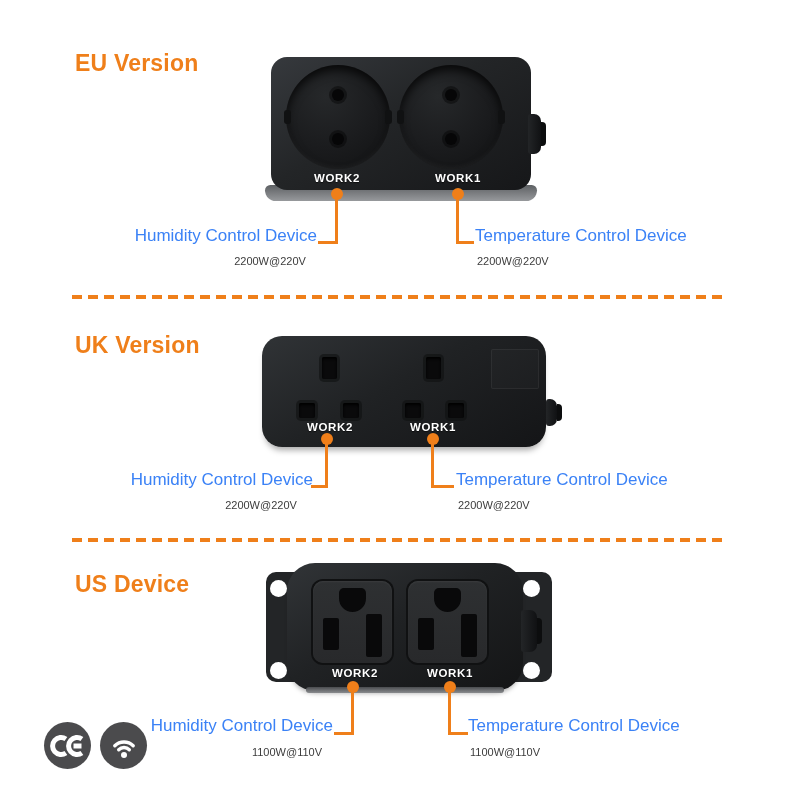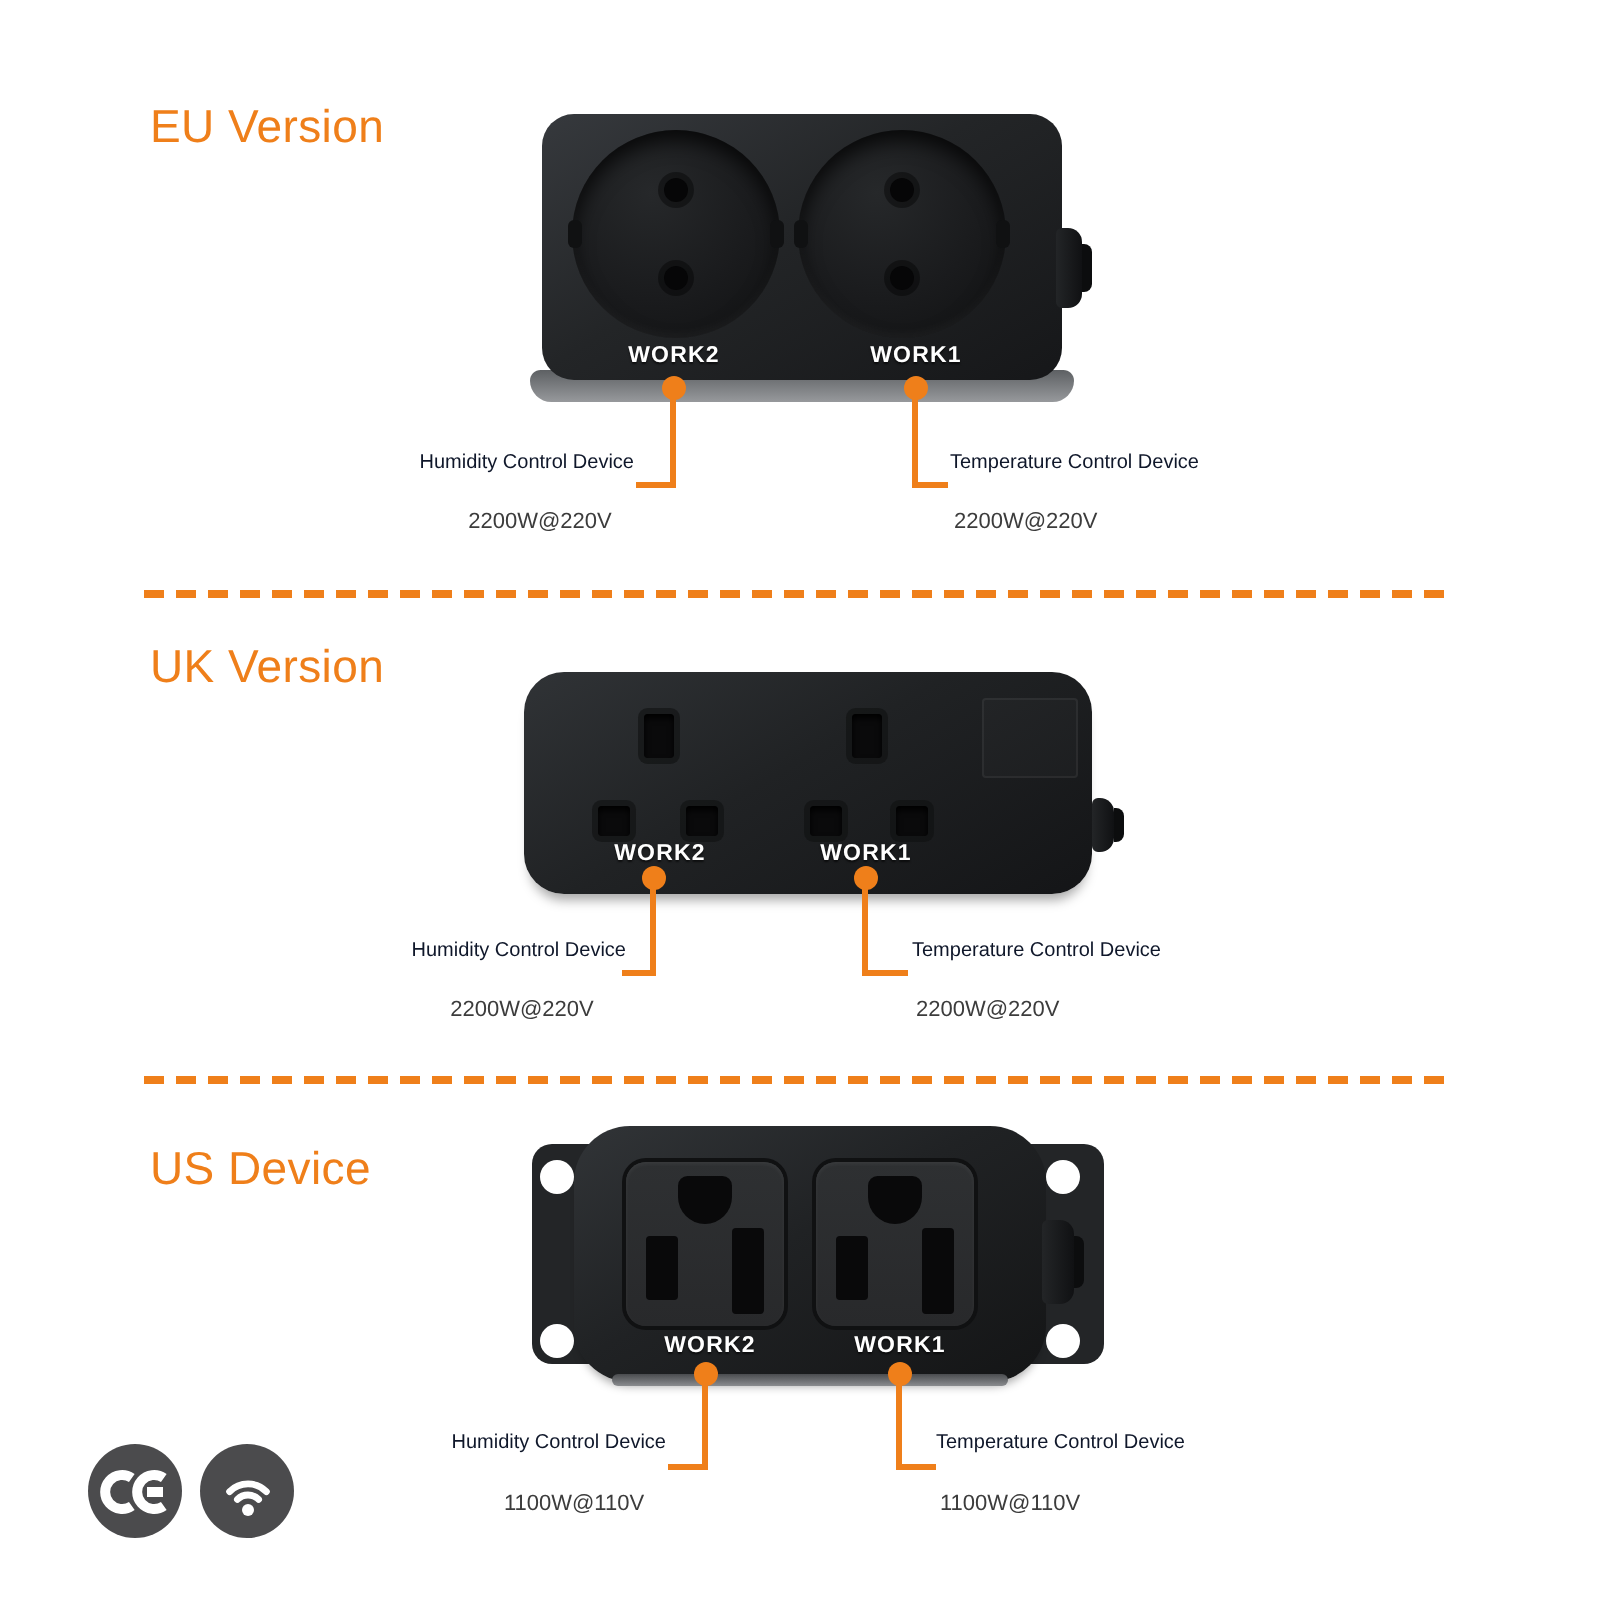--- a/index.html
+++ b/index.html
@@ -1,21 +1,21 @@
 <!DOCTYPE html>
 <html><head>
 <meta charset="utf-8">
 <style>
   html,body{margin:0;padding:0;background:#fff;}
   .canvas{position:relative;width:800px;height:800px;background:#ffffff;overflow:hidden;
           font-family:"Liberation Sans", sans-serif;}
 
   
-  .section-title{position:absolute;font-size:23px;font-weight:normal;color:#EF7F1A;letter-spacing:.2px;}
-  .ann-label{position:absolute;font-size:10px;color:#0f172a;white-space:nowrap;}
+  .section-title{position:absolute;font-size:23px;font-weight:bold;color:#EF7F1A;letter-spacing:.2px;}
+  .ann-label{position:absolute;font-size:17px;color:#3b82f6;white-space:nowrap;}
   .ann-power{position:absolute;font-size:11px;color:#3c3c3c;white-space:nowrap;}
   .dot{position:absolute;width:12px;height:12px;border-radius:50%;background:#EF7F1A;}
   .vline{position:absolute;width:3px;background:#EF7F1A;}
   .hline{position:absolute;height:3px;background:#EF7F1A;}
   .dash-sep{position:absolute;left:72px;width:656px;height:4px;
             background:repeating-linear-gradient(90deg,#EF7F1A 0 10px,transparent 10px 16px);}
   .work-label{position:absolute;color:#fff;font-size:11.5px;font-weight:bold;letter-spacing:.6px;
               transform:translateX(-50%);text-shadow:0 1px 1px rgba(0,0,0,.6);white-space:nowrap;}
 
   
@@ -103,21 +103,21 @@
 
   .dot.us-l{left:347px;top:681px;} .vline.us-l{left:351px;top:687px;height:48px;}
   .hline.us-l{left:334px;top:732px;width:18px;}
   .ann-label.us-l{right:467px;top:716px;}
   .ann-power.us-l{left:232px;top:746px;width:110px;text-align:center;}
   .dot.us-r{left:444px;top:681px;} .vline.us-r{left:448px;top:687px;height:48px;}
   .hline.us-r{left:451px;top:732px;width:17px;}
   .ann-label.us-r{left:468px;top:716px;}
   .ann-power.us-r{left:470px;top:746px;}
 
-  .title-eu{left:75px;top:50px;} .title-uk{left:75px;top:320px;} .title-us{left:75px;top:571px;}
+  .title-eu{left:75px;top:50px;} .title-uk{left:75px;top:332px;} .title-us{left:75px;top:571px;}
 
   
   .badge{position:absolute;width:47px;height:47px;border-radius:50%;background:#4b4b4d;
          display:flex;align-items:center;justify-content:center;}
   .badge.ce{left:44px;top:722px;} .badge.wifi{left:100px;top:722px;}
 </style>
 </head>
 <body>
 
 <div class="canvas">

